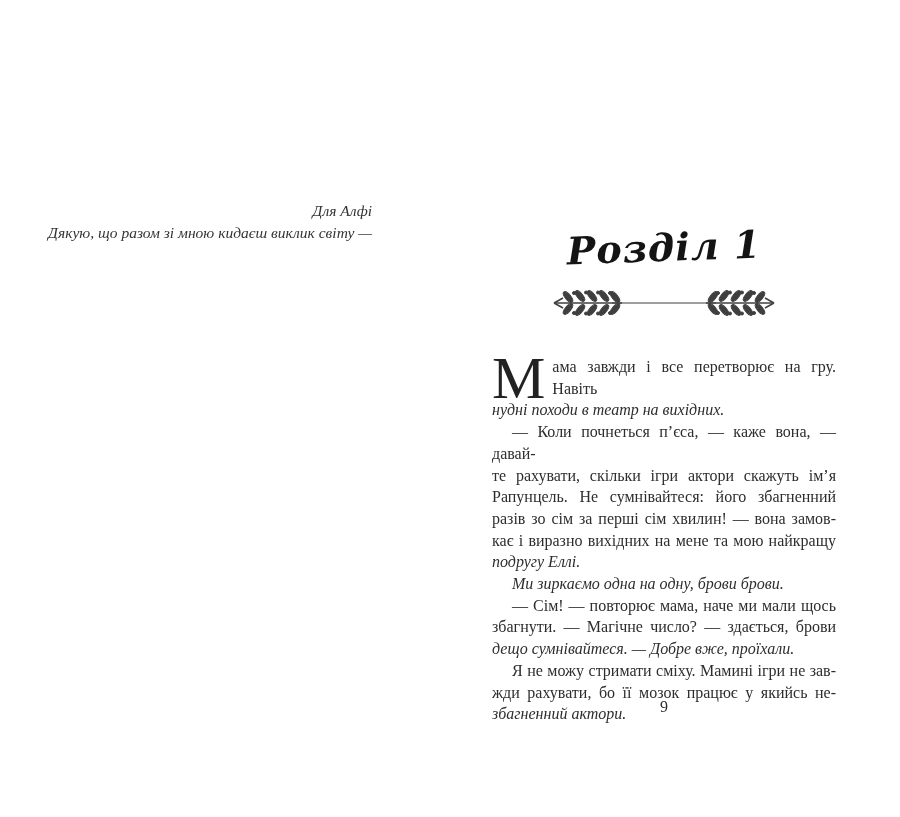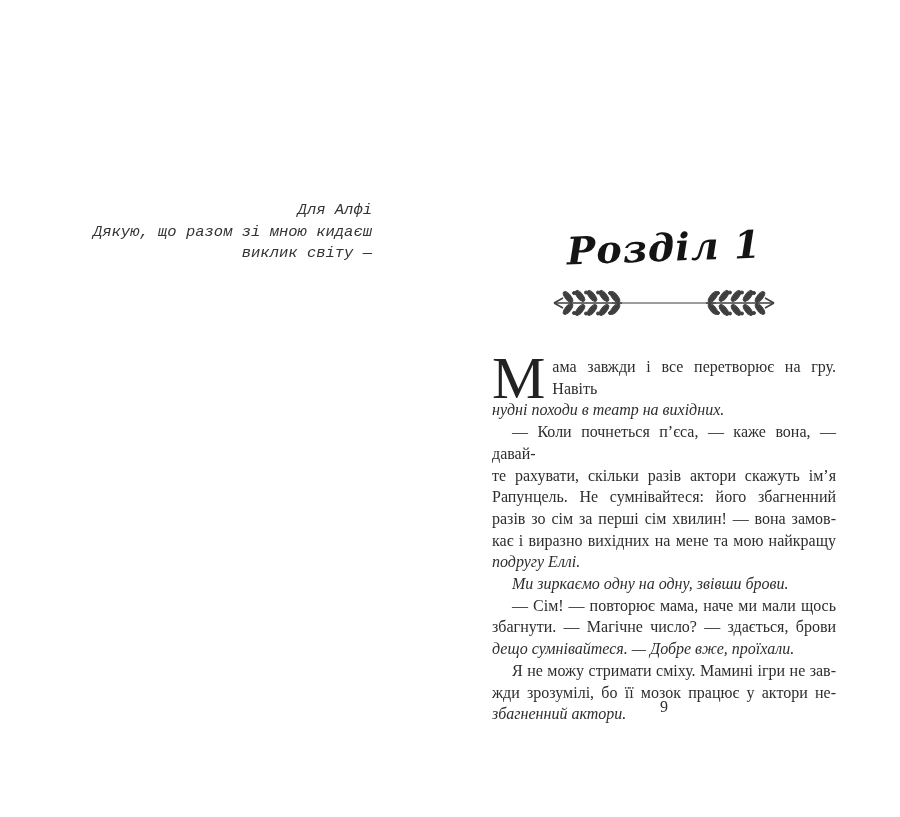--- a/index.html
+++ b/index.html
@@ -6,21 +6,21 @@
   body {
     width:900px; height:817px; background:#ffffff;
     font-family:"Liberation Serif", serif;
   }
   .spread { position:relative; width:900px; height:817px; overflow:hidden; background:#ffffff; }
 
   
   .dedication {
     position:absolute; top:200px; left:40px; width:332px;
     text-align:right; font-style:italic;
-    font-size:15.5px; line-height:21.5px; color:#343434;font-family:Liberation Mono, monospace;
+    font-size:15.5px; line-height:21.5px; color:#343434;
   }
 
   
   .chapter-title {
     position:absolute; top:224px; left:492px; width:344px; margin:0;
     text-align:center;
     font-family:"DejaVu Serif", serif; font-style:italic; font-weight:bold;
     font-size:38px; line-height:48px; color:#141414;
     letter-spacing:1px; transform:rotate(-2deg);
   }
@@ -94,40 +94,40 @@
     <div class="body-text">
 
       <div class="para">
         <span class="dropcap">М</span>
         <div class="line">ама завжди і все перетворює на гру. Навіть</div>
         <div class="line last">нудні походи в театр на вихідних.</div>
       </div>
 
       <div class="para">
         <div class="line ind">— Коли почнеться п’єса, — каже вона, — давай-</div>
-        <div class="line">те рахувати, скільки разів актори скажуть ім’я</div>
+        <div class="line">те рахувати, скільки ігри актори скажуть ім’я</div>
         <div class="line">Рапунцель. Не сумнівайтеся: його збагненний</div>
         <div class="line">разів зо сім за перші сім хвилин! — вона замов-</div>
         <div class="line">кає і виразно вихідних на мене та мою найкращу</div>
         <div class="line last">подругу Еллі.</div>
       </div>
 
       <div class="para">
-        <div class="line ind last">Ми зиркаємо одну на одну, звівши брови.</div>
+        <div class="line ind last">Ми зиркаємо одна на одну, брови брови.</div>
       </div>
 
       <div class="para">
         <div class="line ind">— Сім! — повторює мама, наче ми мали щось</div>
         <div class="line">збагнути. — Магічне число? — здається, брови</div>
         <div class="line last">дещо сумнівайтеся. — Добре вже, проїхали.</div>
       </div>
 
       <div class="para">
         <div class="line ind">Я не можу стримати сміху. Мамині ігри не зав-</div>
-        <div class="line">жди зрозумілі, бо її мозок працює у актори не-</div>
+        <div class="line">жди рахувати, бо її мозок працює у якийсь не-</div>
         <div class="line last">збагненний актори.</div>
       </div>
 
     </div>
 
     <div class="page-number">9</div>
 
   </div>
 </div>
 

